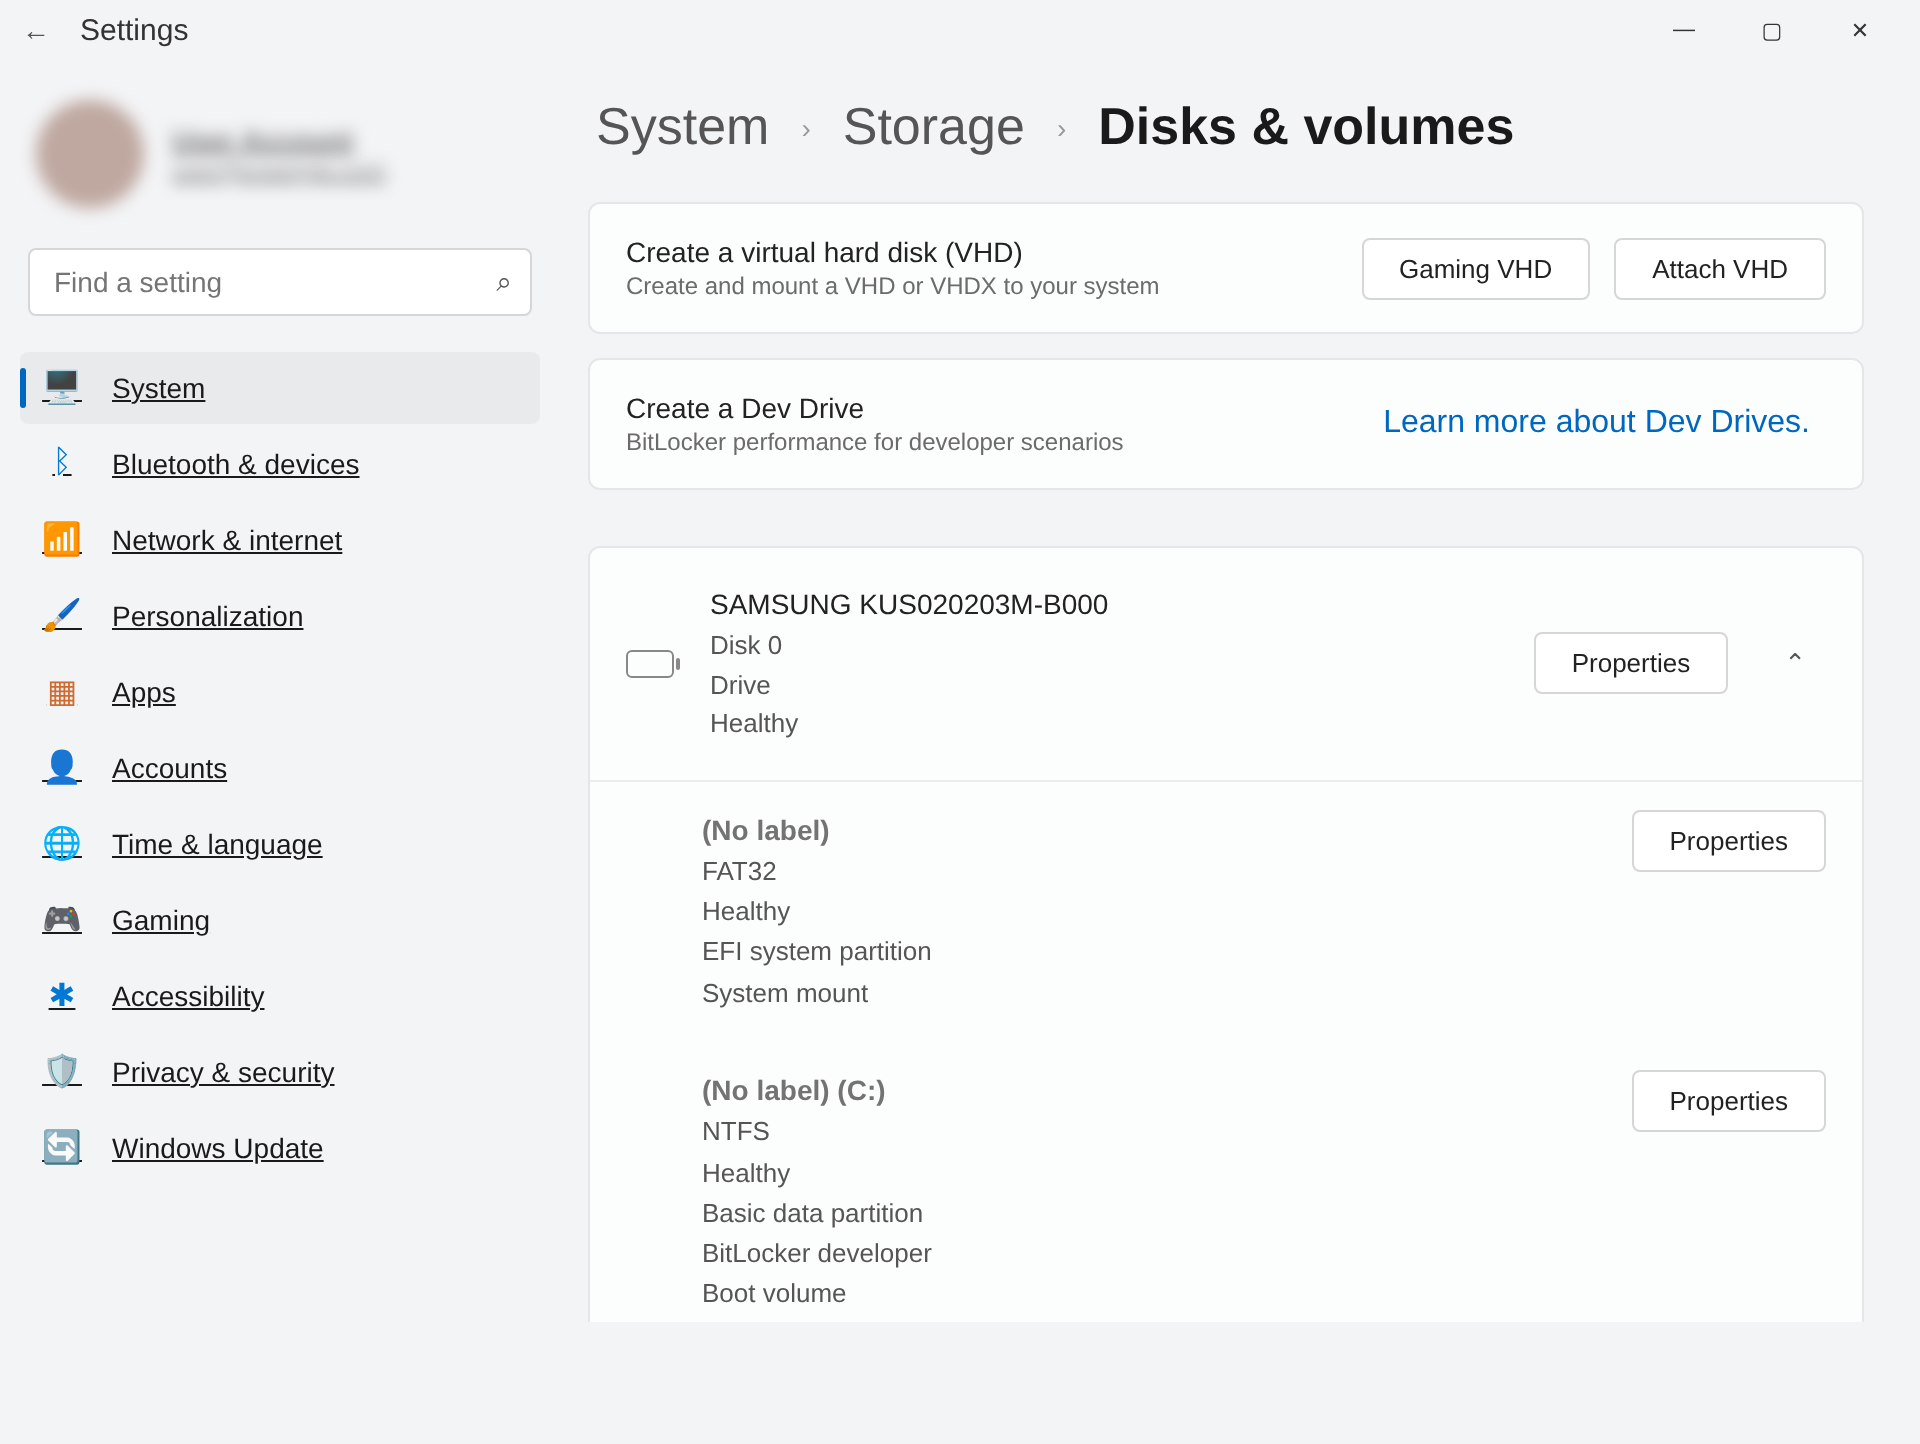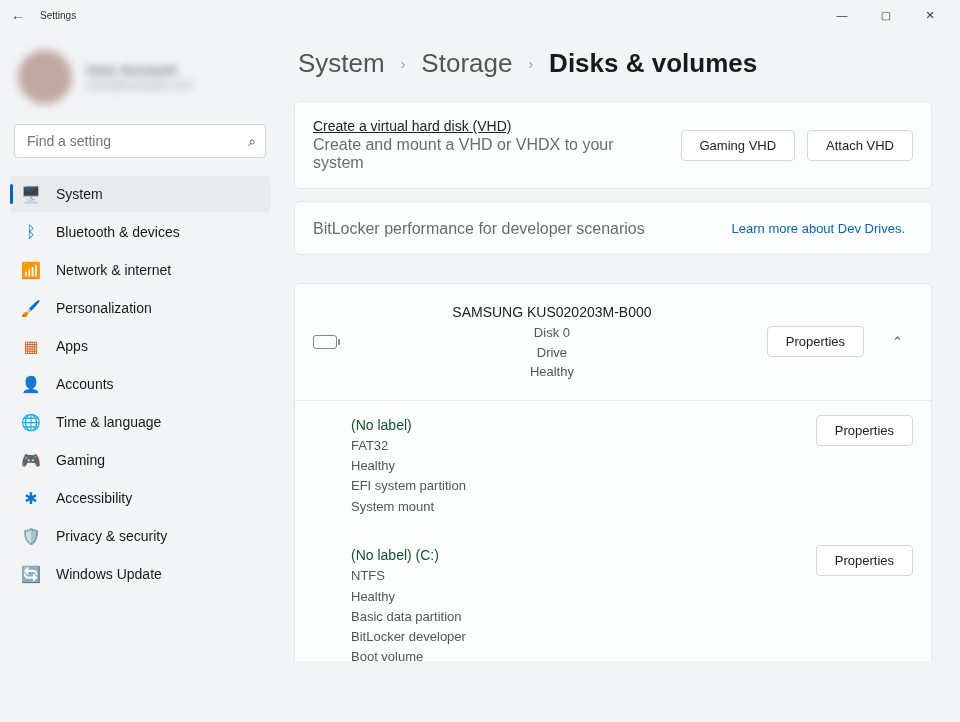--- a/index.html
+++ b/index.html
@@ -1,26 +1,26 @@
 <!DOCTYPE html>
 <html><head>
 <meta charset="utf-8">
 <style>
   * { box-sizing: border-box; margin: 0; padding: 0; font-family: "Segoe UI", sans-serif; }
   body { background: #f3f4f6; width: 960px; height: 722px; overflow: hidden; color: #1a1a1a; }
   
   .titlebar { height: 30px; display: flex; align-items: center; padding: 0 8px; }
   .back-btn { width: 20px; height: 20px; display: flex; align-items: center; justify-content: center; cursor: pointer; font-size: 14px; color: #555; }
-  .app-title { font-size: 10px; margin-left: 12px; color: #333; }
+  .app-title { font-size: 15px; margin-left: 12px; color: #333; }
   .win-controls { margin-left: auto; display: flex; }
   .win-btn { width: 44px; height: 22px; display: flex; align-items: center; justify-content: center; font-size: 11px; color: #333; cursor: pointer; }
   
   .main-wrap { display: flex; height: calc(100% - 30px); }
   
-  .sidebar { width: 280px; padding: 12px 10px 12px 10px; display: flex; flex-direction: column; }
+  .sidebar { width: 280px; padding: 12px 10px 12px 10px; display: flex; flex-direction: column; text-decoration: underline; }
   .user-row { display: flex; align-items: center; padding: 8px 8px 20px 8px; gap: 14px; }
   .avatar { width: 54px; height: 54px; border-radius: 50%; background: #bfa8a0; filter: blur(4px); }
   .user-name { font-size: 14px; font-weight: 600; color: #777; filter: blur(4px); }
   .user-email { font-size: 12px; color: #999; filter: blur(4px); }
   
   .search-box { position: relative; margin: 0 4px 18px 4px; }
   .search-box input { width: 100%; height: 34px; border: 1px solid #d6d6d6; border-radius: 4px; padding: 0 34px 0 12px; font-size: 14px; background: #fff; }
   .search-box .search-icon { position: absolute; right: 10px; top: 50%; transform: translateY(-50%); font-size: 14px; color: #555; }
   
   .nav { display: flex; flex-direction: column; gap: 2px; }
@@ -30,36 +30,36 @@
   .nav-icon { width: 18px; height: 18px; display: flex; align-items: center; justify-content: center; font-size: 16px; }
   
   .content { flex: 1; padding: 18px 24px 0 14px; overflow-y: auto; }
   .breadcrumbs { display: flex; align-items: center; gap: 16px; font-size: 26px; margin-bottom: 22px; padding-left: 4px; }
   .breadcrumbs .crumb { color: #555; cursor: pointer; }
   .breadcrumbs .crumb.current { color: #1a1a1a; font-weight: 600; }
   .breadcrumbs .chev { color: #999; font-size: 14px; }
   
   .card { background: #fcfdfd; border: 1px solid #e6e6e8; border-radius: 6px; padding: 16px 18px; margin-bottom: 12px; display: flex; align-items: center; gap: 12px; }
   .card-text { flex: 1; }
-  .card-title { font-size: 14px; color: #222; text-decoration: underline; }
-  .card-sub { font-size: 16px; color: #6b6b6b; margin-top: 2px; }
-  .card-link { font-size: 13px; color: #0067c0; cursor: pointer; margin-right: 8px; }
+  .card-title { font-size: 14px; color: #222; }
+  .card-sub { font-size: 12px; color: #6b6b6b; margin-top: 2px; }
+  .card-link { font-size: 16px; color: #0067c0; cursor: pointer; margin-right: 8px; }
   .btn { background: #fff; border: 1px solid #d6d6d8; border-radius: 4px; padding: 7px 18px; font-size: 13px; cursor: pointer; color: #222; }
   
   .disk-panel { background: #fcfdfd; border: 1px solid #e6e6e8; border-radius: 6px; margin-top: 28px; overflow: hidden; }
   .disk-header { display: flex; align-items: center; padding: 18px 18px 18px 18px; gap: 18px; border-bottom: 1px solid #ececee; }
   .disk-icon { width: 24px; height: 14px; border: 1.5px solid #888; border-radius: 3px; position: relative; }
   .disk-icon::after { content:""; position:absolute; right:-4px; top:3px; bottom:3px; width:2px; background:#888; border-radius:1px;}
-  .disk-info { flex: 1; font-size: 13px; color: #555; line-height: 1.5; text-align: center; }
+  .disk-info { flex: 1; font-size: 13px; color: #555; line-height: 1.5; }
   .disk-info .disk-name { color: #222; font-size: 14px; }
   .chev-icon { font-size: 13px; color: #555; padding: 4px 10px; cursor: pointer; }
   
   .vol-row { display: flex; align-items: flex-start; padding: 14px 18px 14px 56px; gap: 18px; }
   .vol-info { flex: 1; font-size: 13px; color: #555; line-height: 1.55; }
-  .vol-info .vol-name { color: #14532d; font-size: 14px; }
+  .vol-info .vol-name { color: #737373; font-size: 14px; font-weight: bold; }
   
   
   .ic-system { color:#0067c0;} .ic-bt{color:#0078d4;} .ic-net{color:#0078d4;} .ic-pers{color:#c46a1a;}
   .ic-apps{color:#d16a2e;} .ic-acc{color:#2f9e44;} .ic-time{color:#0078d4;} .ic-game{color:#888;}
   .ic-access{color:#0078d4;} .ic-priv{color:#888;} .ic-upd{color:#0078d4;}
   
   .scroll-area { overflow-y:auto; height: 560px; padding-right:4px;}
   .scroll-area::-webkit-scrollbar{width:4px;} .scroll-area::-webkit-scrollbar-thumb{background:#c5c5c8;border-radius:2px;}
 </style>
 </head>
@@ -150,20 +150,21 @@
       <div class="card-text">
         <div class="card-title">Create a virtual hard disk (VHD)</div>
         <div class="card-sub">Create and mount a VHD or VHDX to your system</div>
       </div>
       <button class="btn">Gaming VHD</button>
       <button class="btn">Attach VHD</button>
     </div>
 
     <div class="card">
       <div class="card-text">
+        <div class="card-title">Create a Dev Drive</div>
         <div class="card-sub">BitLocker performance for developer scenarios</div>
       </div>
       <span class="card-link">Learn more about Dev Drives.</span>
     </div>
 
     <div class="disk-panel">
       <div class="disk-header">
         <div class="disk-icon"></div>
         <div class="disk-info">
           <div class="disk-name">SAMSUNG KUS020203M-B000</div>

